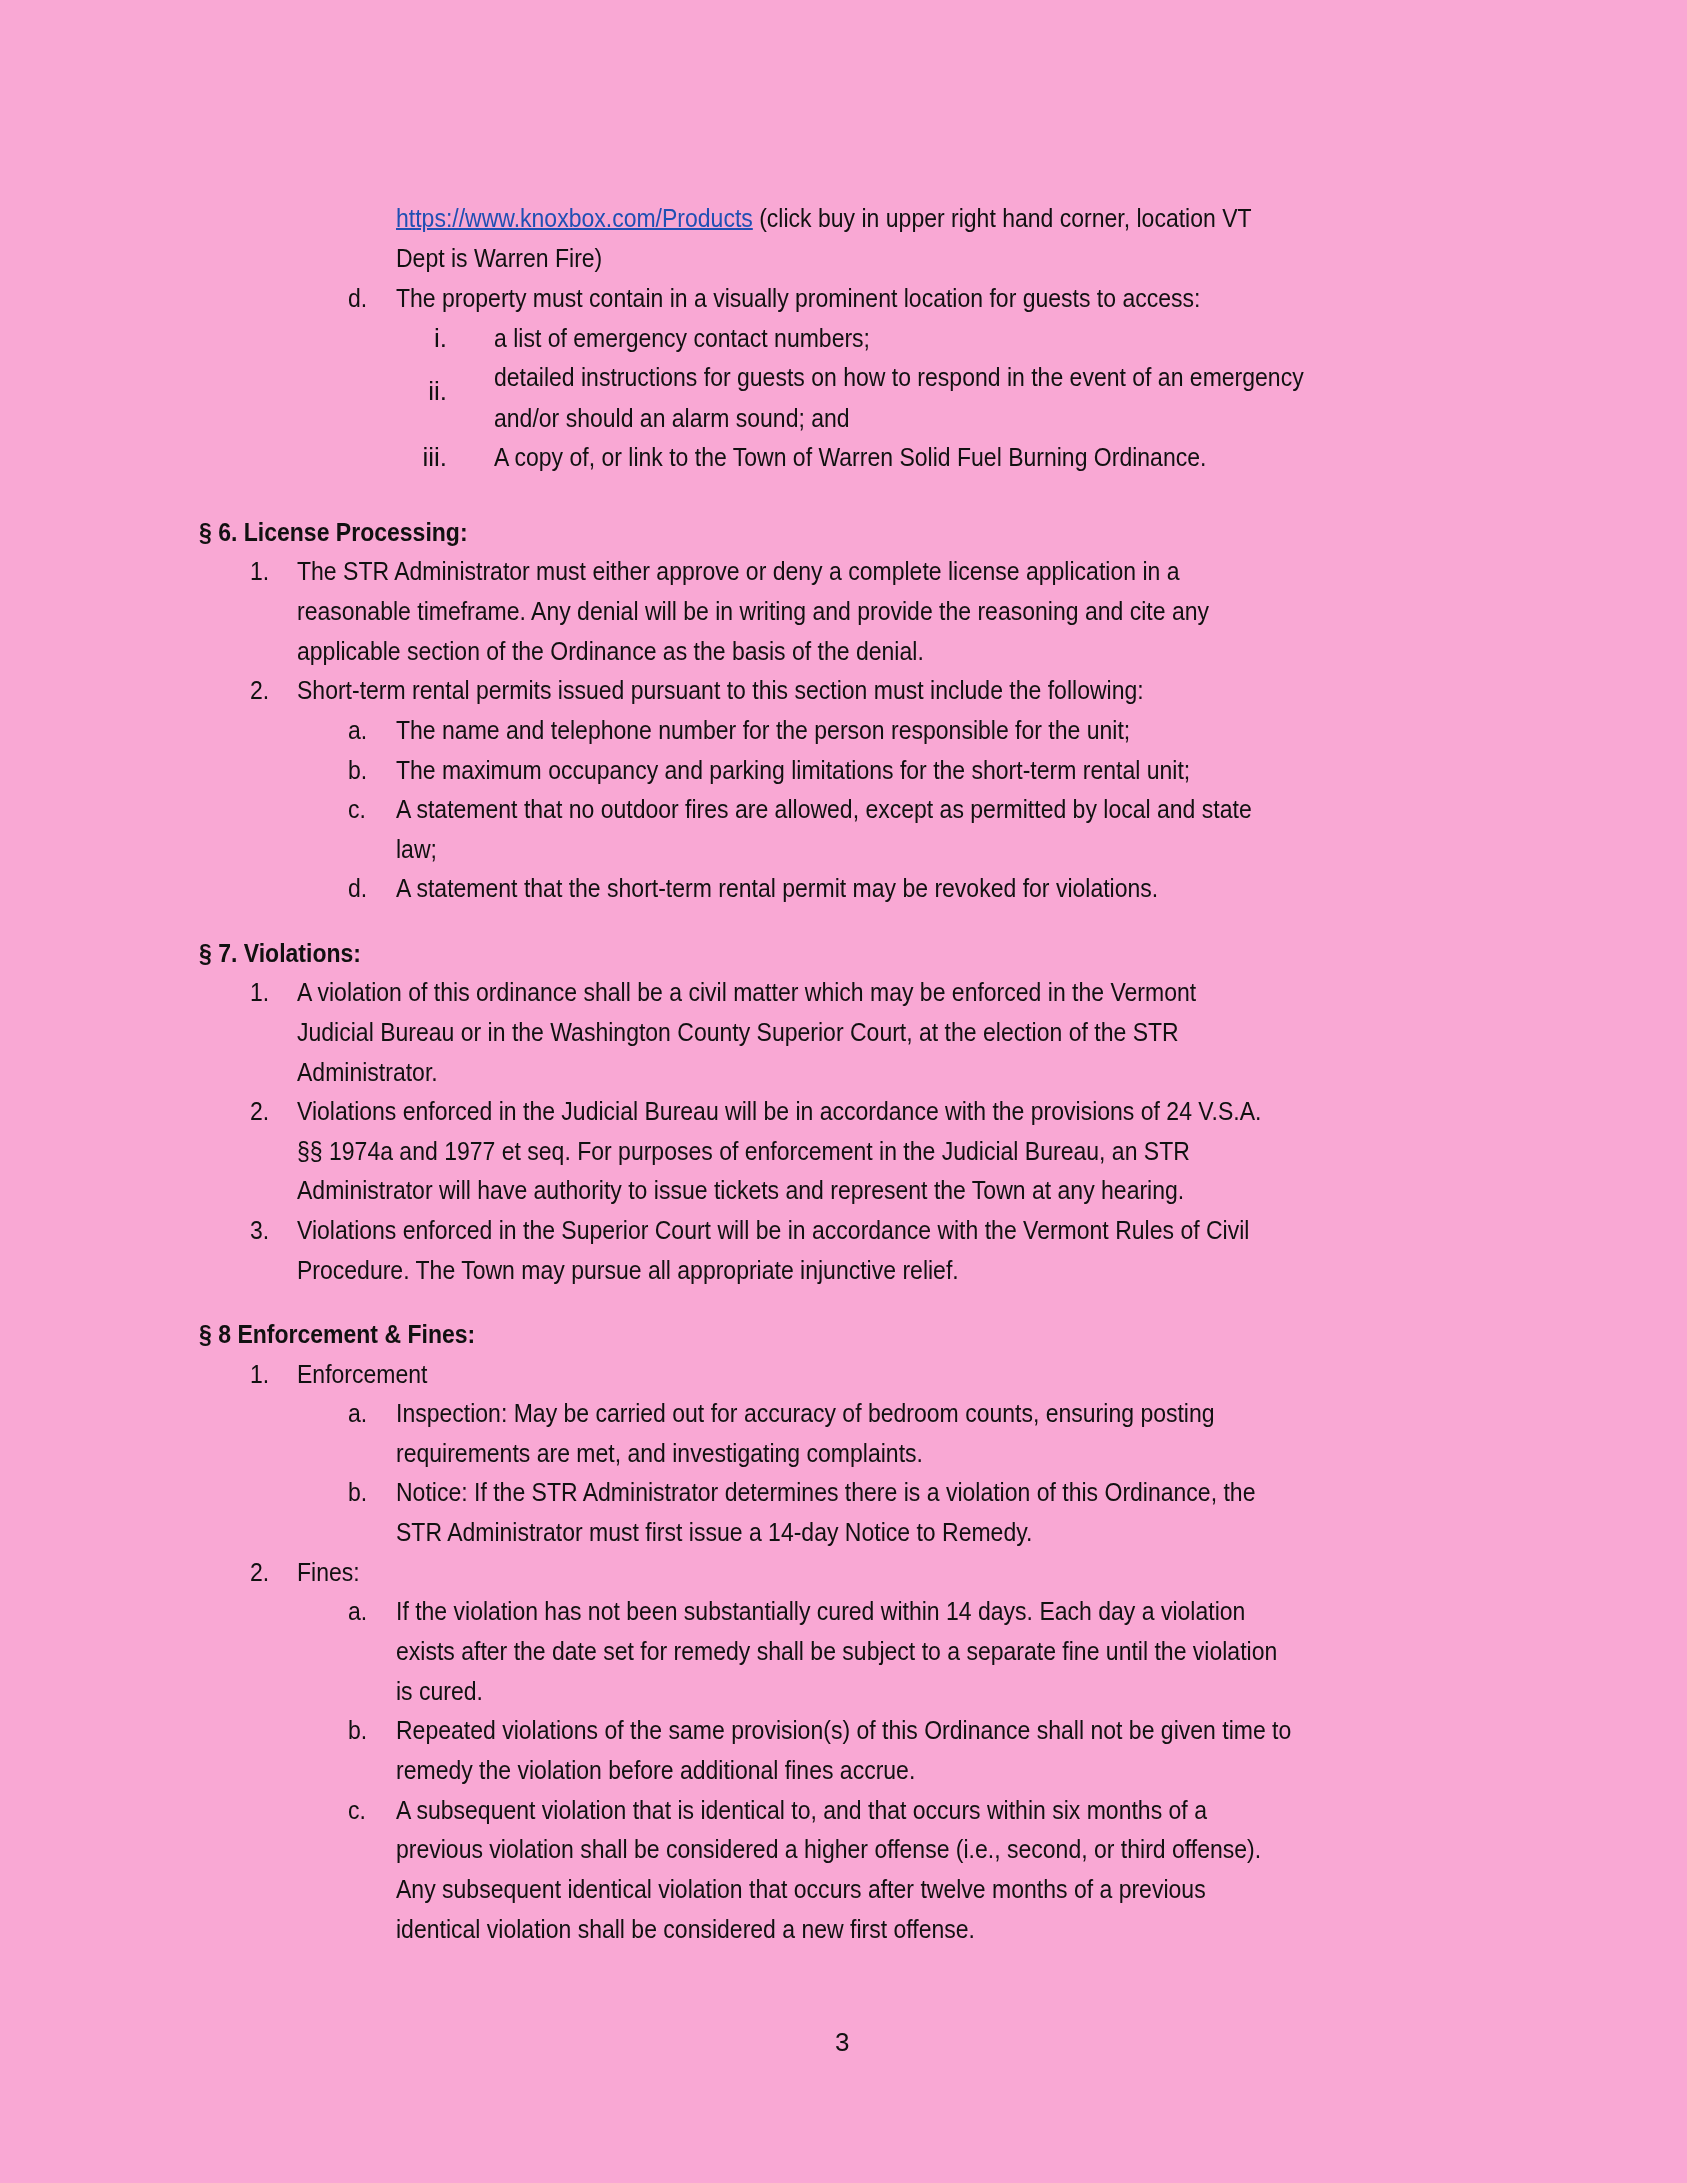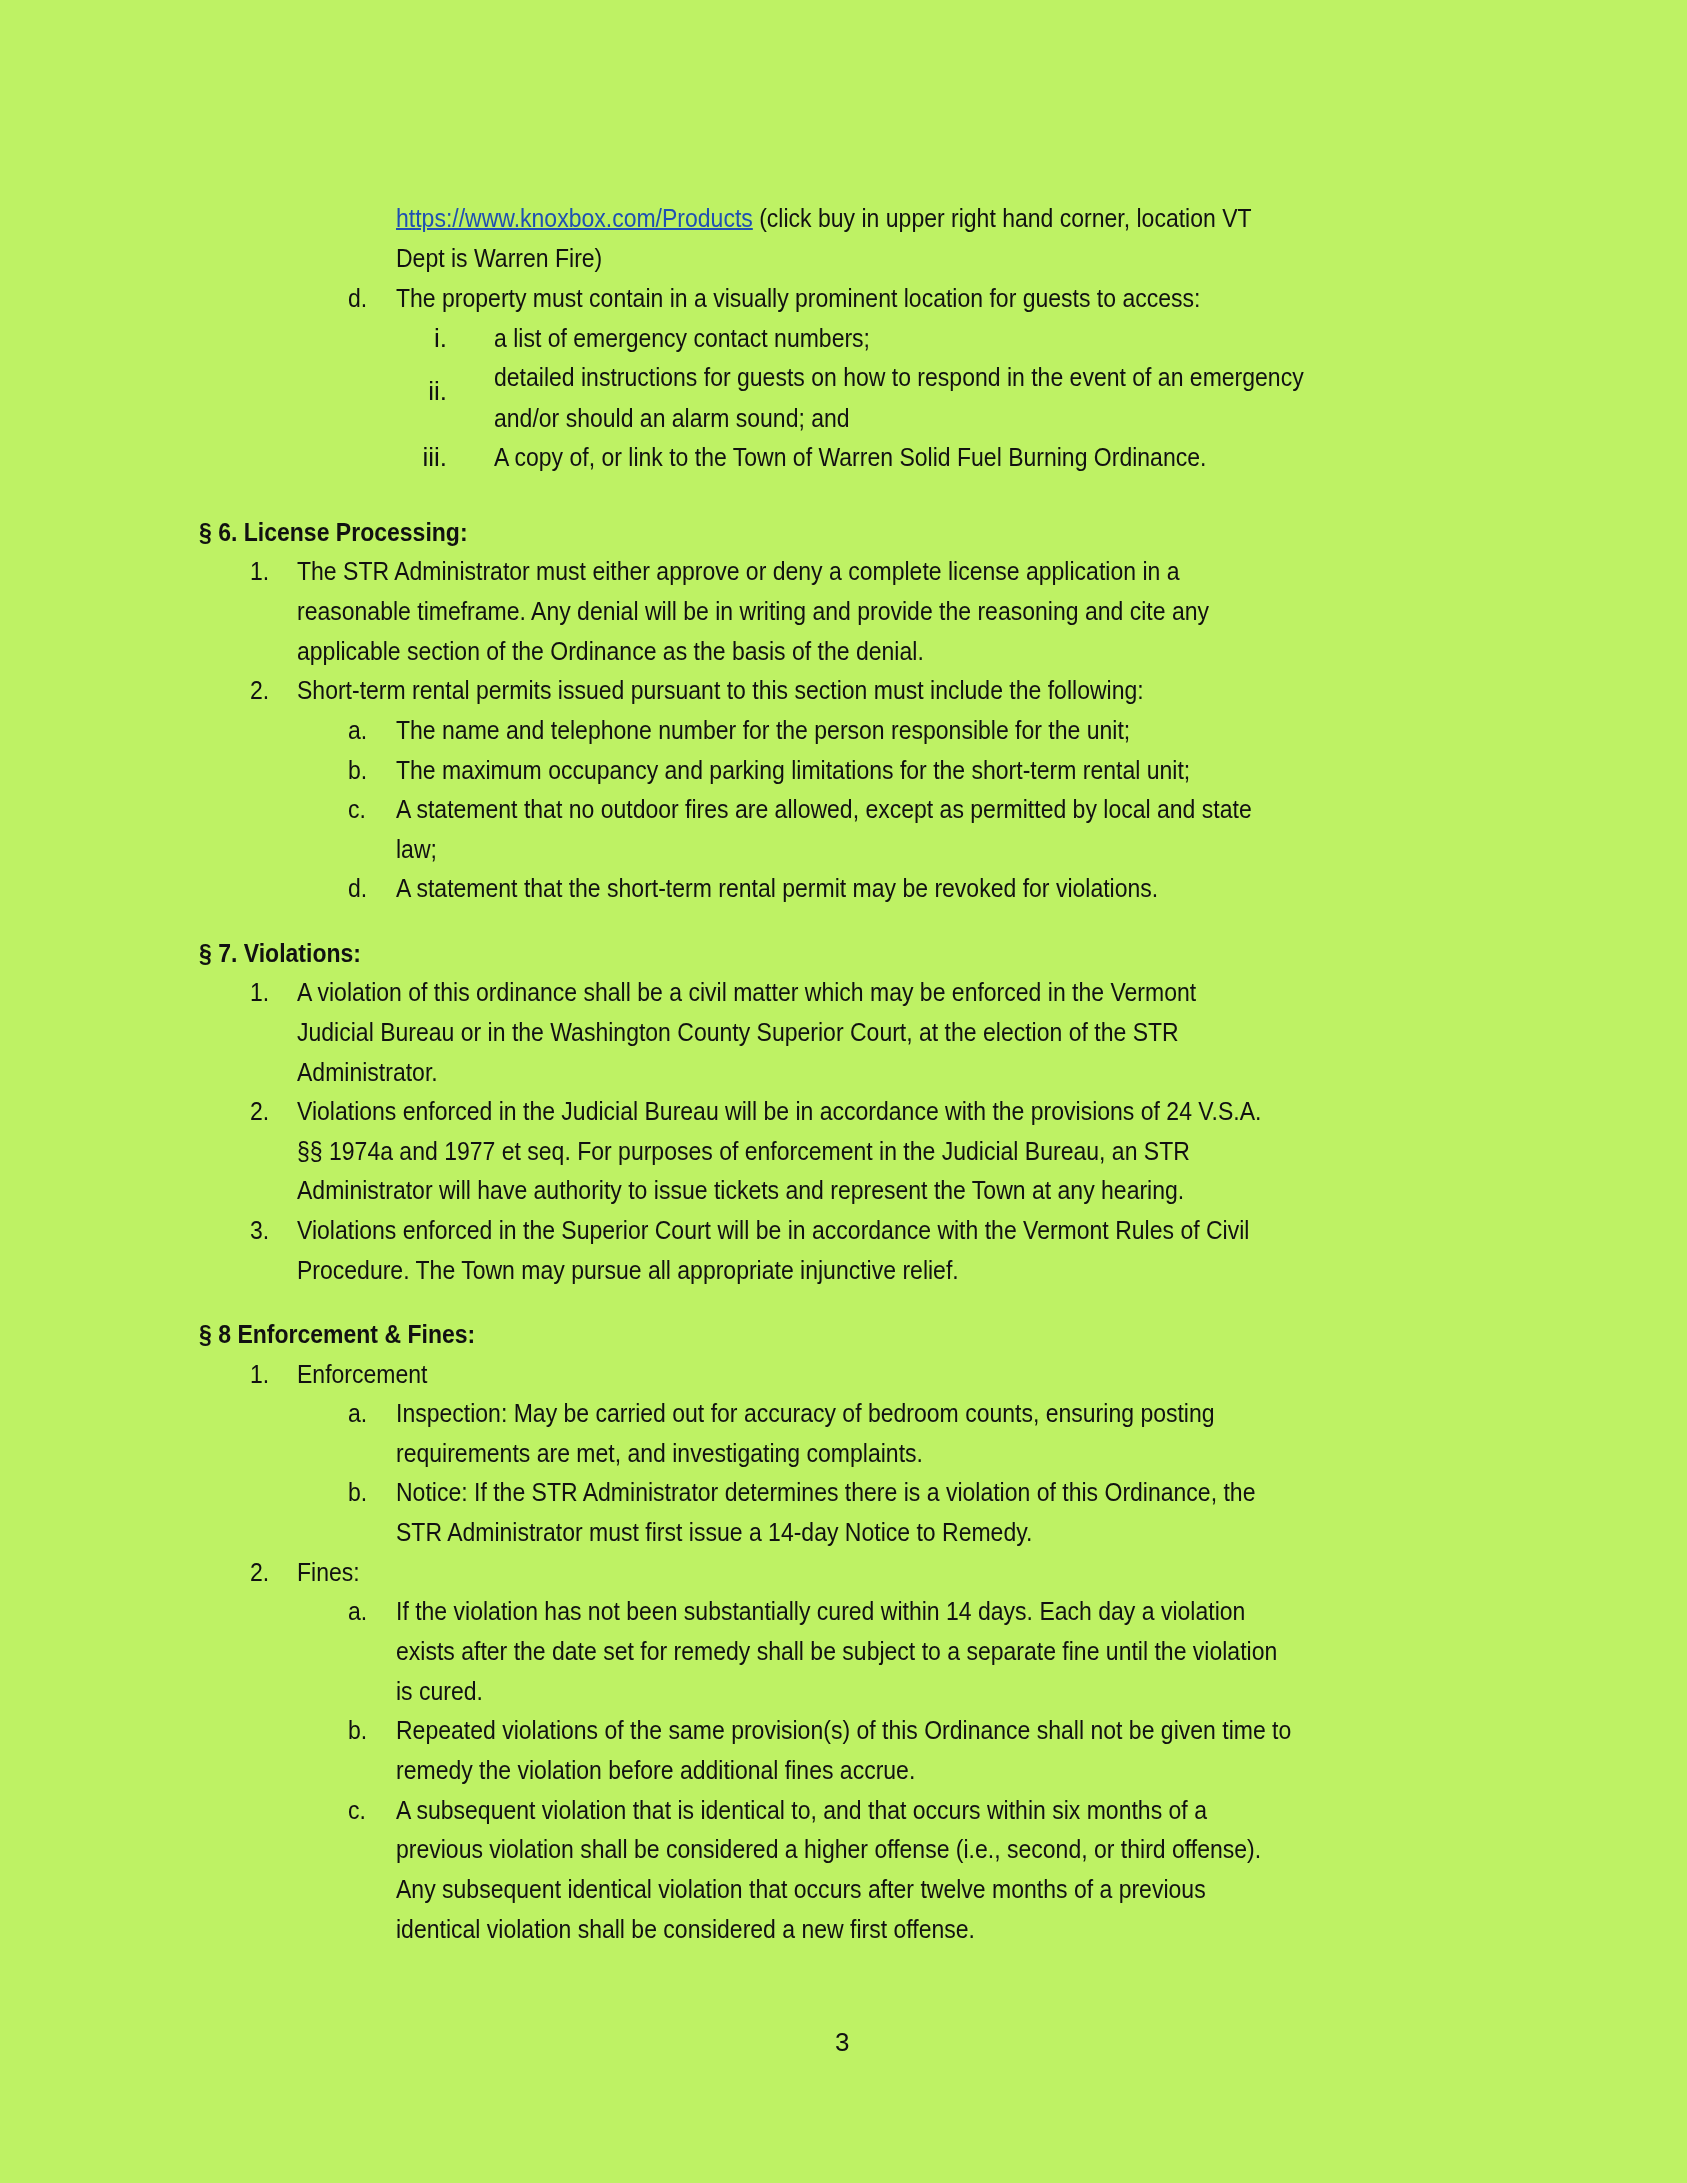--- a/index.html
+++ b/index.html
@@ -1,17 +1,17 @@
 <!DOCTYPE html>
 <html style="font-size:13.5px"><head>
   <meta charset="utf-8">
   <style>
     html, body { margin: 0; padding: 0; background: #ffffff; }
     body { width: 1687px; height: 2183px; position: relative; overflow: hidden; }
-    .page { position: absolute; left: 0; top: 0; width: 1687px; height: 2183px; background: #bef264; }
+    .page { position: absolute; left: 0; top: 0; width: 1687px; height: 2183px; background: #f9a8d4; }
     .ln {
       position: absolute;
       font-family: "Liberation Sans", sans-serif;
       font-size: 26px;
       line-height: 34px;
       color: #111;
       white-space: nowrap;
       transform-origin: left top;
       transform: scaleX(0.885);
     }

